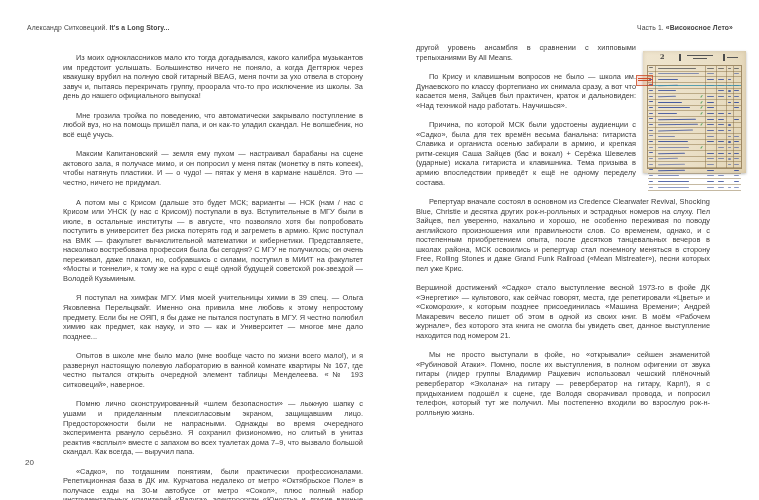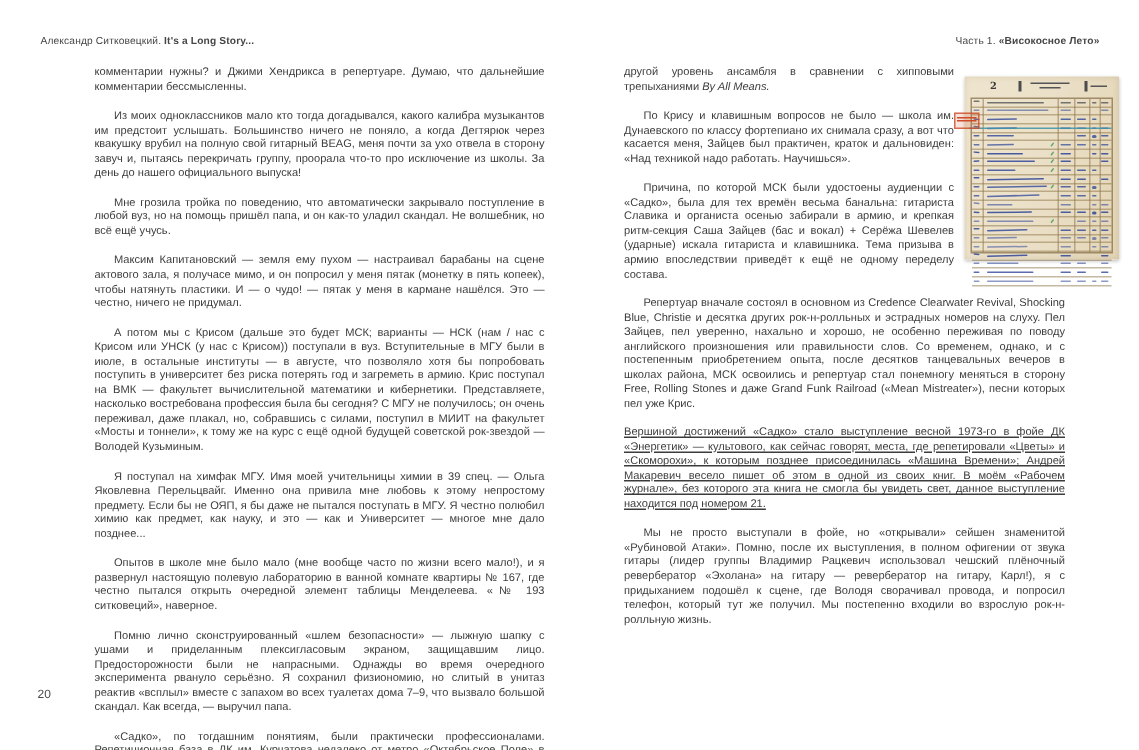--- a/index.html
+++ b/index.html
@@ -12,22 +12,22 @@
   .runhead{position:absolute;top:24px;font-size:6.8px;letter-spacing:.1px;color:#464646;white-space:nowrap;}
   .runhead .bold{font-weight:700;}
   #head-left{left:27px;}
   #head-right{right:26px;text-align:right;}
   
   .textcol{position:absolute;top:43px;font-size:7.4px;line-height:9.55px;text-align:justify;color:#3c3c3c;}
   #col-left{left:63px;width:300px;}
   #col-right{left:416px;width:294px;}
   .textcol p{margin:0;}
   .textcol p.indent{text-indent:13px;margin-top:10px;}
-  .textcol p.gap{margin-top:9.55px;text-decoration:underline;}
-  .italic{font-style:italic;}
+  .textcol p.gap{margin-top:9.55px;}
+  .italic{}
   
   .img-spacer{float:right;width:74px;height:133px;}
   
   #folio{position:absolute;left:25px;top:458px;font-size:8px;color:#4a4a4a;}
   
   #notebook{
     position:absolute;left:643px;top:51px;width:103px;height:122px;
     background:linear-gradient(100deg,#efe5cf 0%,#eadfc6 55%,#e3d5b6 100%);
     box-shadow:0 1px 2.5px rgba(0,0,0,.28), inset 0 0 4px rgba(120,95,55,.18);
   }
@@ -50,21 +50,20 @@
   .nb-stamp i{display:block;height:1px;background:#cd4b28;margin:1.5px 1px 0 1px;}
 </style>
 </head>
 <body>
 
 <div class="runhead" id="head-left"><span>Александр Ситковецкий. </span><span class="bold">It's a Long Story...</span></div>
 
 <div class="runhead" id="head-right"><span>Часть 1. </span><span class="bold">«Високосное Лето»</span></div>
 
 <div class="textcol" id="col-left">
-    <p class=""><span>комментарии нужны? и Джими Хендрикса в репертуаре. Думаю, что дальнейшие комментарии бессмысленны.</span></p>
     <p class="indent"><span>Из моих одноклассников мало кто тогда догадывался, какого калибра музыкантов им предстоит услышать. Большинство ничего не поняло, а когда Дегтярюк через квакушку врубил на полную свой гитарный BEAG, меня почти за ухо отвела в сторону завуч и, пытаясь перекричать группу, проорала что-то про исключение из школы. За день до нашего официального выпуска!</span></p>
     <p class="indent"><span>Мне грозила тройка по поведению, что автоматически закрывало поступление в любой вуз, но на помощь пришёл папа, и он как-то уладил скандал. Не волшебник, но всё ещё учусь.</span></p>
     <p class="indent"><span>Максим Капитановский — земля ему пухом — настраивал барабаны на сцене актового зала, я получасе мимо, и он попросил у меня пятак (монетку в пять копеек), чтобы натянуть пластики. И — о чудо! — пятак у меня в кармане нашёлся. Это — честно, ничего не придумал.</span></p>
     <p class="indent"><span>А потом мы с Крисом (дальше это будет МСК; варианты — НСК (нам / нас с Крисом или УНСК (у нас с Крисом)) поступали в вуз. Вступительные в МГУ были в июле, в остальные институты — в августе, что позволяло хотя бы попробовать поступить в университет без риска потерять год и загреметь в армию. Крис поступал на ВМК — факультет вычислительной математики и кибернетики. Представляете, насколько востребована профессия была бы сегодня? С МГУ не получилось; он очень переживал, даже плакал, но, собравшись с силами, поступил в МИИТ на факультет «Мосты и тоннели», к тому же на курс с ещё одной будущей советской рок-звездой — Володей Кузьминым.</span></p>
     <p class="indent"><span>Я поступал на химфак МГУ. Имя моей учительницы химии в 39 спец. — Ольга Яковлевна Перельцвайг. Именно она привила мне любовь к этому непростому предмету. Если бы не ОЯП, я бы даже не пытался поступать в МГУ. Я честно полюбил химию как предмет, как науку, и это — как и Университет — многое мне дало позднее...</span></p>
     <p class="indent"><span>Опытов в школе мне было мало (мне вообще часто по жизни всего мало!), и я развернул настоящую полевую лабораторию в ванной комнате квартиры № 167, где честно пытался открыть очередной элемент таблицы Менделеева. «№ 193 ситковеций», наверное.</span></p>
     <p class="indent"><span>Помню лично сконструированный «шлем безопасности» — лыжную шапку с ушами и приделанным плексигласовым экраном, защищавшим лицо. Предосторожности были не напрасными. Однажды во время очередного эксперимента рвануло серьёзно. Я сохранил физиономию, но слитый в унитаз реактив «всплыл» вместе с запахом во всех туалетах дома 7–9, что вызвало большой скандал. Как всегда, — выручил папа.</span></p>
     <p class="indent"><span>«Садко», по тогдашним понятиям, были практически профессионалами. Репетиционная база в ДК им. Курчатова недалеко от метро «Октябрьское Поле» в получасе езды на 30-м автобусе от метро «Сокол», плюс полный набор инструментальных усилителей «Радуга», электроорган «Юность» и другие важные приметы указывали на совершенно</span></p>
   </div>
 

